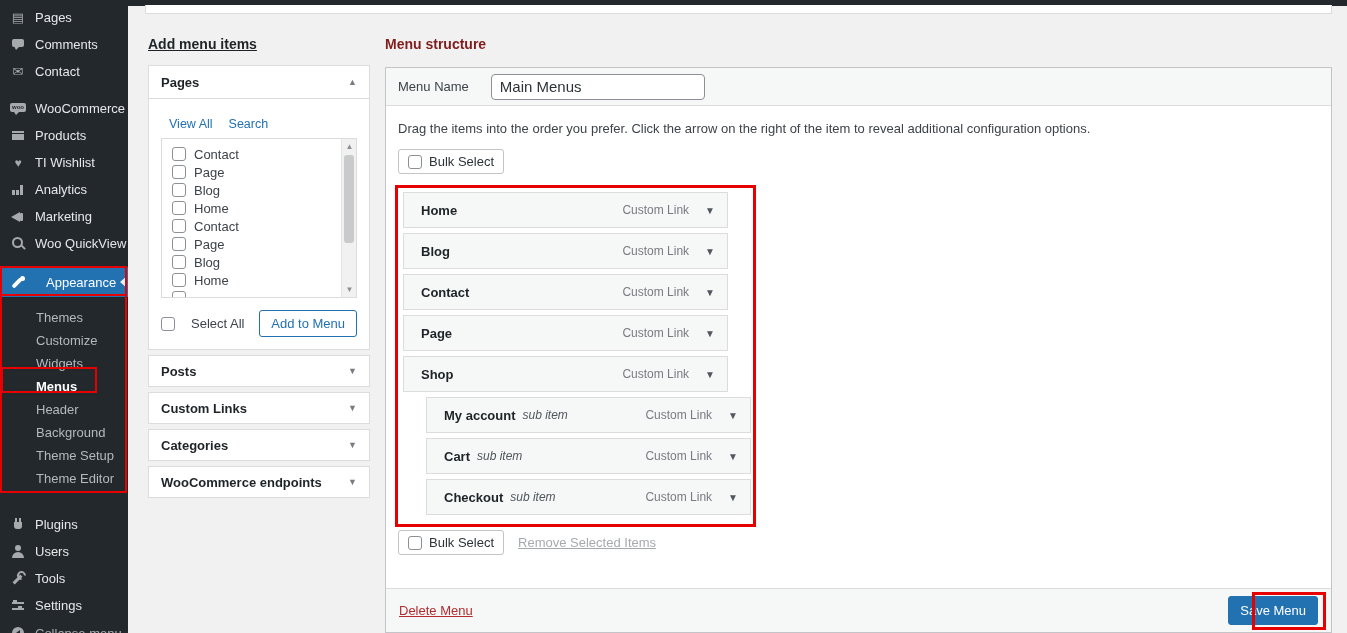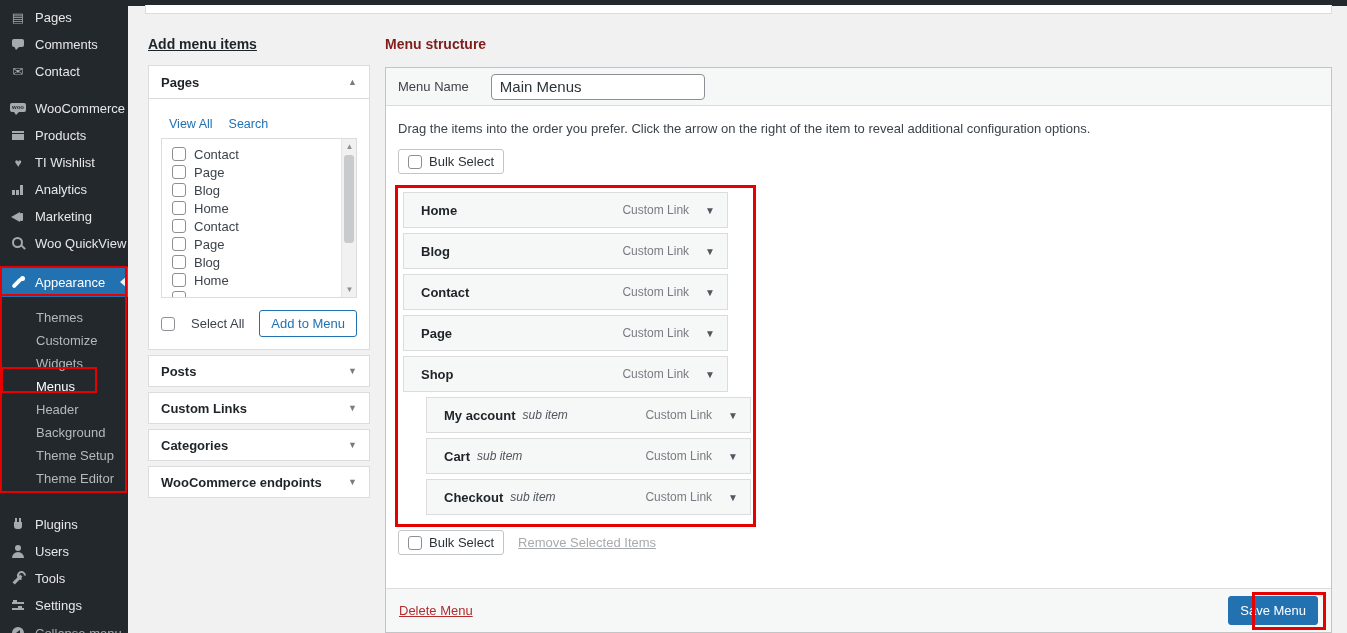--- a/index.html
+++ b/index.html
@@ -10,29 +10,29 @@
   
   .topbar-dark{position:absolute;left:128px;top:0;width:1219px;height:6px;background:#23282d;}
   .topbar-white{position:absolute;left:145px;top:5px;width:1187px;height:9px;background:#fff;
                 border:1px solid #dcdcde;border-top:none;}
 
   
   .sidebar{position:absolute;left:0;top:0;width:128px;height:633px;background:#23282d;color:#e6e7e8;}
   .sb-item{display:flex;align-items:center;gap:9px;height:27px;padding-left:10px;cursor:pointer;}
   .sb-item.gap{margin-top:10px;}
   .sb-label{font-size:13px;}
-  .sb-appearance{display:flex;align-items:center;gap:9px;height:30px;padding-left:10px;
+  .sb-appearance{display:flex;align-items:center;gap:20px;height:30px;padding-left:10px;
                  background:#2271b1;color:#fff;position:relative;margin-top:10px;}
   .sb-appearance .sb-label{font-weight:400;}
   .appearance-arrow{position:absolute;right:1px;top:50%;margin-top:-6px;width:0;height:0;
                     border-top:6px solid transparent;border-bottom:6px solid transparent;
                     border-right:7px solid #f1f1f1;}
   .sb-sublist{padding:9px 0 12px;}
   .sb-sub{height:23px;line-height:23px;padding-left:36px;color:#b4b9be;font-size:13px;cursor:pointer;}
-  .sb-sub.active{color:#fff;font-weight:normal;}
+  .sb-sub.active{color:#fff;font-weight:bold;}
   .sb-bottom{margin-top:9px;}
   .sb-collapse{display:flex;align-items:center;gap:9px;height:27px;padding-left:10px;color:#a7aaad;margin-top:1px;cursor:pointer;}
 
   
   .icn{display:inline-block;width:16px;height:15px;position:relative;color:#a7aaad;
        font-size:13px;line-height:15px;text-align:center;flex:0 0 16px;}
   .icn-pages::before{content:"▤";font-size:13px;}
   .icn-comments::before{content:"";position:absolute;left:2px;top:2px;width:12px;height:8px;background:#a7aaad;border-radius:2px;}
   .icn-comments::after{content:"";position:absolute;left:4px;top:9px;border-left:2px solid transparent;border-right:4px solid transparent;border-top:4px solid #a7aaad;}
   .icn-contact::before{content:"✉";font-size:13px;}

